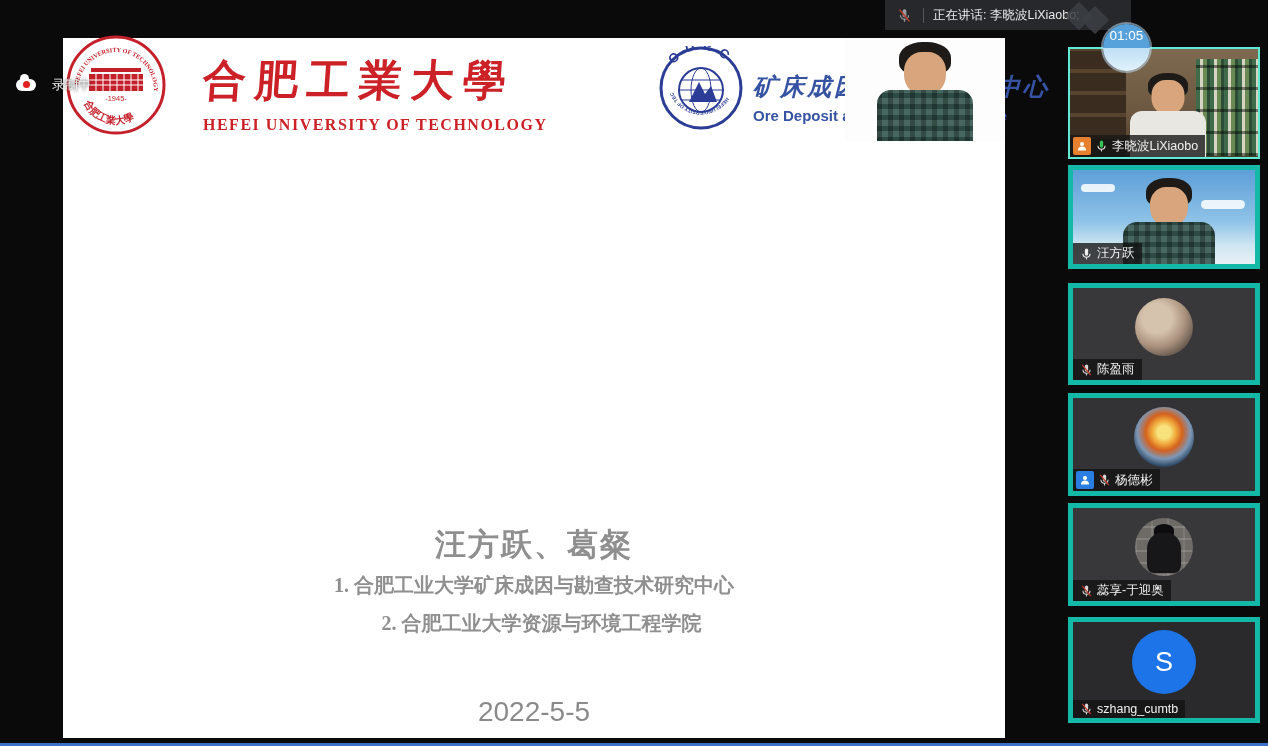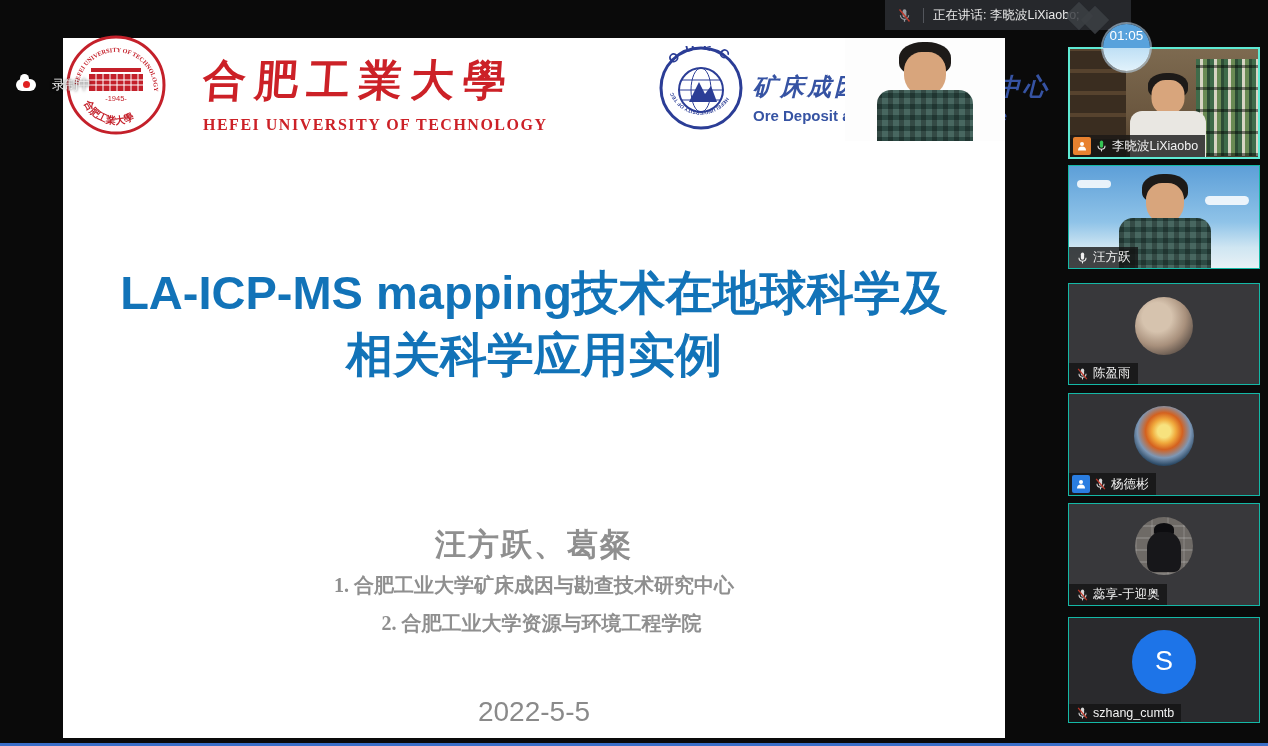--- a/index.html
+++ b/index.html
@@ -66,21 +66,21 @@
   
   .share-ind { position:absolute; left:0; top:719px; height:25px; background:#3d3d3d; display:flex; align-items:center; padding:0 8px 0 4px; gap:4px; z-index:25; }
   .share-screen-ic { position:relative; width:15px; height:13px; background:#efefef; border-radius:2px; }
   .share-screen-ic::after { content:"\279A"; position:absolute; left:2px; top:-2px; font-size:10px; color:#2d2d2d; }
   .share-text { font-size:13.5px; color:#f2f2f2; white-space:nowrap; }
 
   .bottom-line { position:absolute; left:0; bottom:0; width:100%; height:3px; background:#3b6fc9; z-index:40; }
 
   
   .sidebar { position:absolute; left:1064px; top:38px; width:200px; height:708px; background:#0a0a0a; }
-  .tile { position:absolute; left:4px; width:192px; background:#38383b; border:1px solid #14b8a6; overflow:hidden; cursor:pointer; }
+  .tile { position:absolute; left:4px; width:192px; background:#38383b; border:5px solid #14b8a6; overflow:hidden; cursor:pointer; }
   .tile.speaking { border:2px solid #5eead4; }
   .t1 { top:9px;  height:112px; }
   .t2 { top:127px; height:104px; }
   .t3 { top:245px; height:102px; }
   .t4 { top:355px; height:103px; }
   .t5 { top:465px; height:103px; }
   .t6 { top:579px; height:106px; }
 
   .tile-label { position:absolute; left:0; bottom:0; display:flex; align-items:center; gap:4px; background:rgba(18,18,18,.78); padding:2px 7px 2px 3px; max-width:100%; z-index:6; }
   .tile-name { font-size:12.5px; color:#f2f2f2; white-space:nowrap; }
@@ -213,24 +213,20 @@
     </div>
 
     <div class="pip">
       <div class="fig" style="left:0;top:0;width:100%;height:100%;">
         <div class="hair" style="top:4px; width:52px; height:34px;"></div>
         <div class="face" style="top:14px; width:42px; height:44px;"></div>
         <div class="body" style="top:52px; width:96px; height:52px;"></div>
       </div>
     </div>
 
-    <div class="slide-title">
-      <div>LA-ICP-MS mapping技术在地球科学及</div>
-      <div>相关科学应用实例</div>
-    </div>
 
     <div class="slide-authors">汪方跃、葛粲</div>
     <div class="slide-aff aff1">1. 合肥工业大学矿床成因与勘查技术研究中心</div>
     <div class="slide-aff aff2">2. 合肥工业大学资源与环境工程学院</div>
     <div class="slide-date">2022-5-5</div>
   </div>
 
 
   <div class="sidebar">
 

